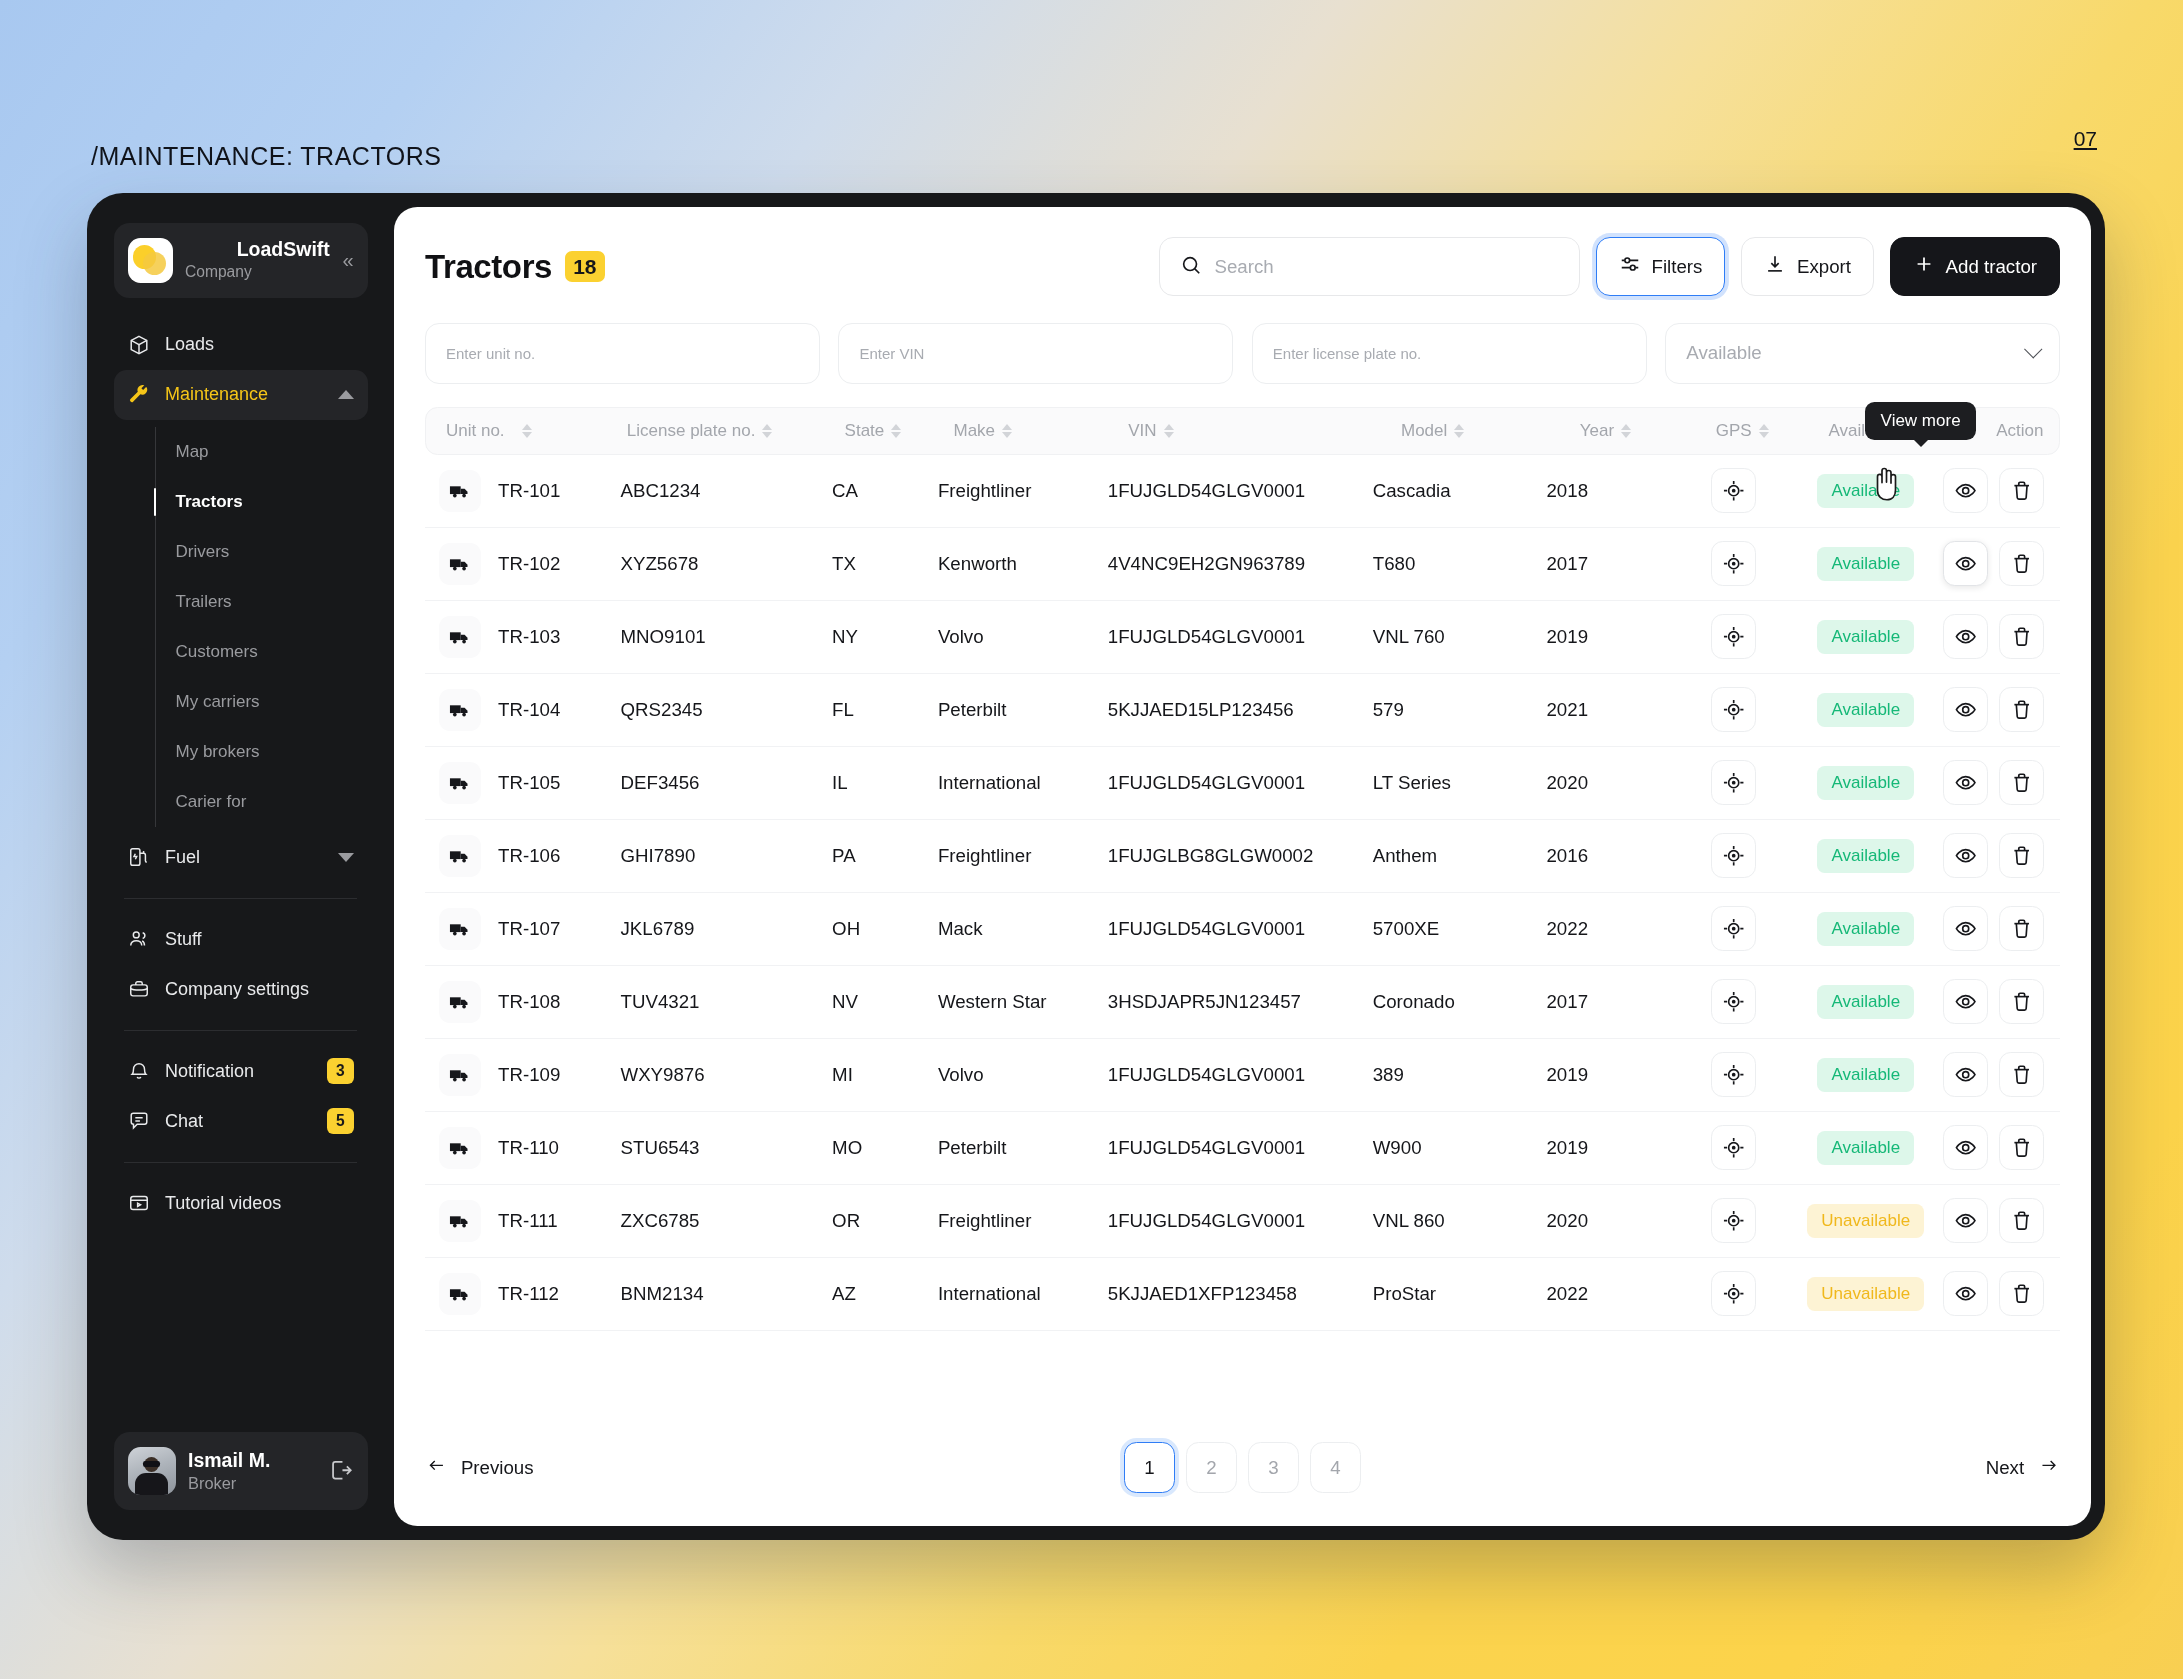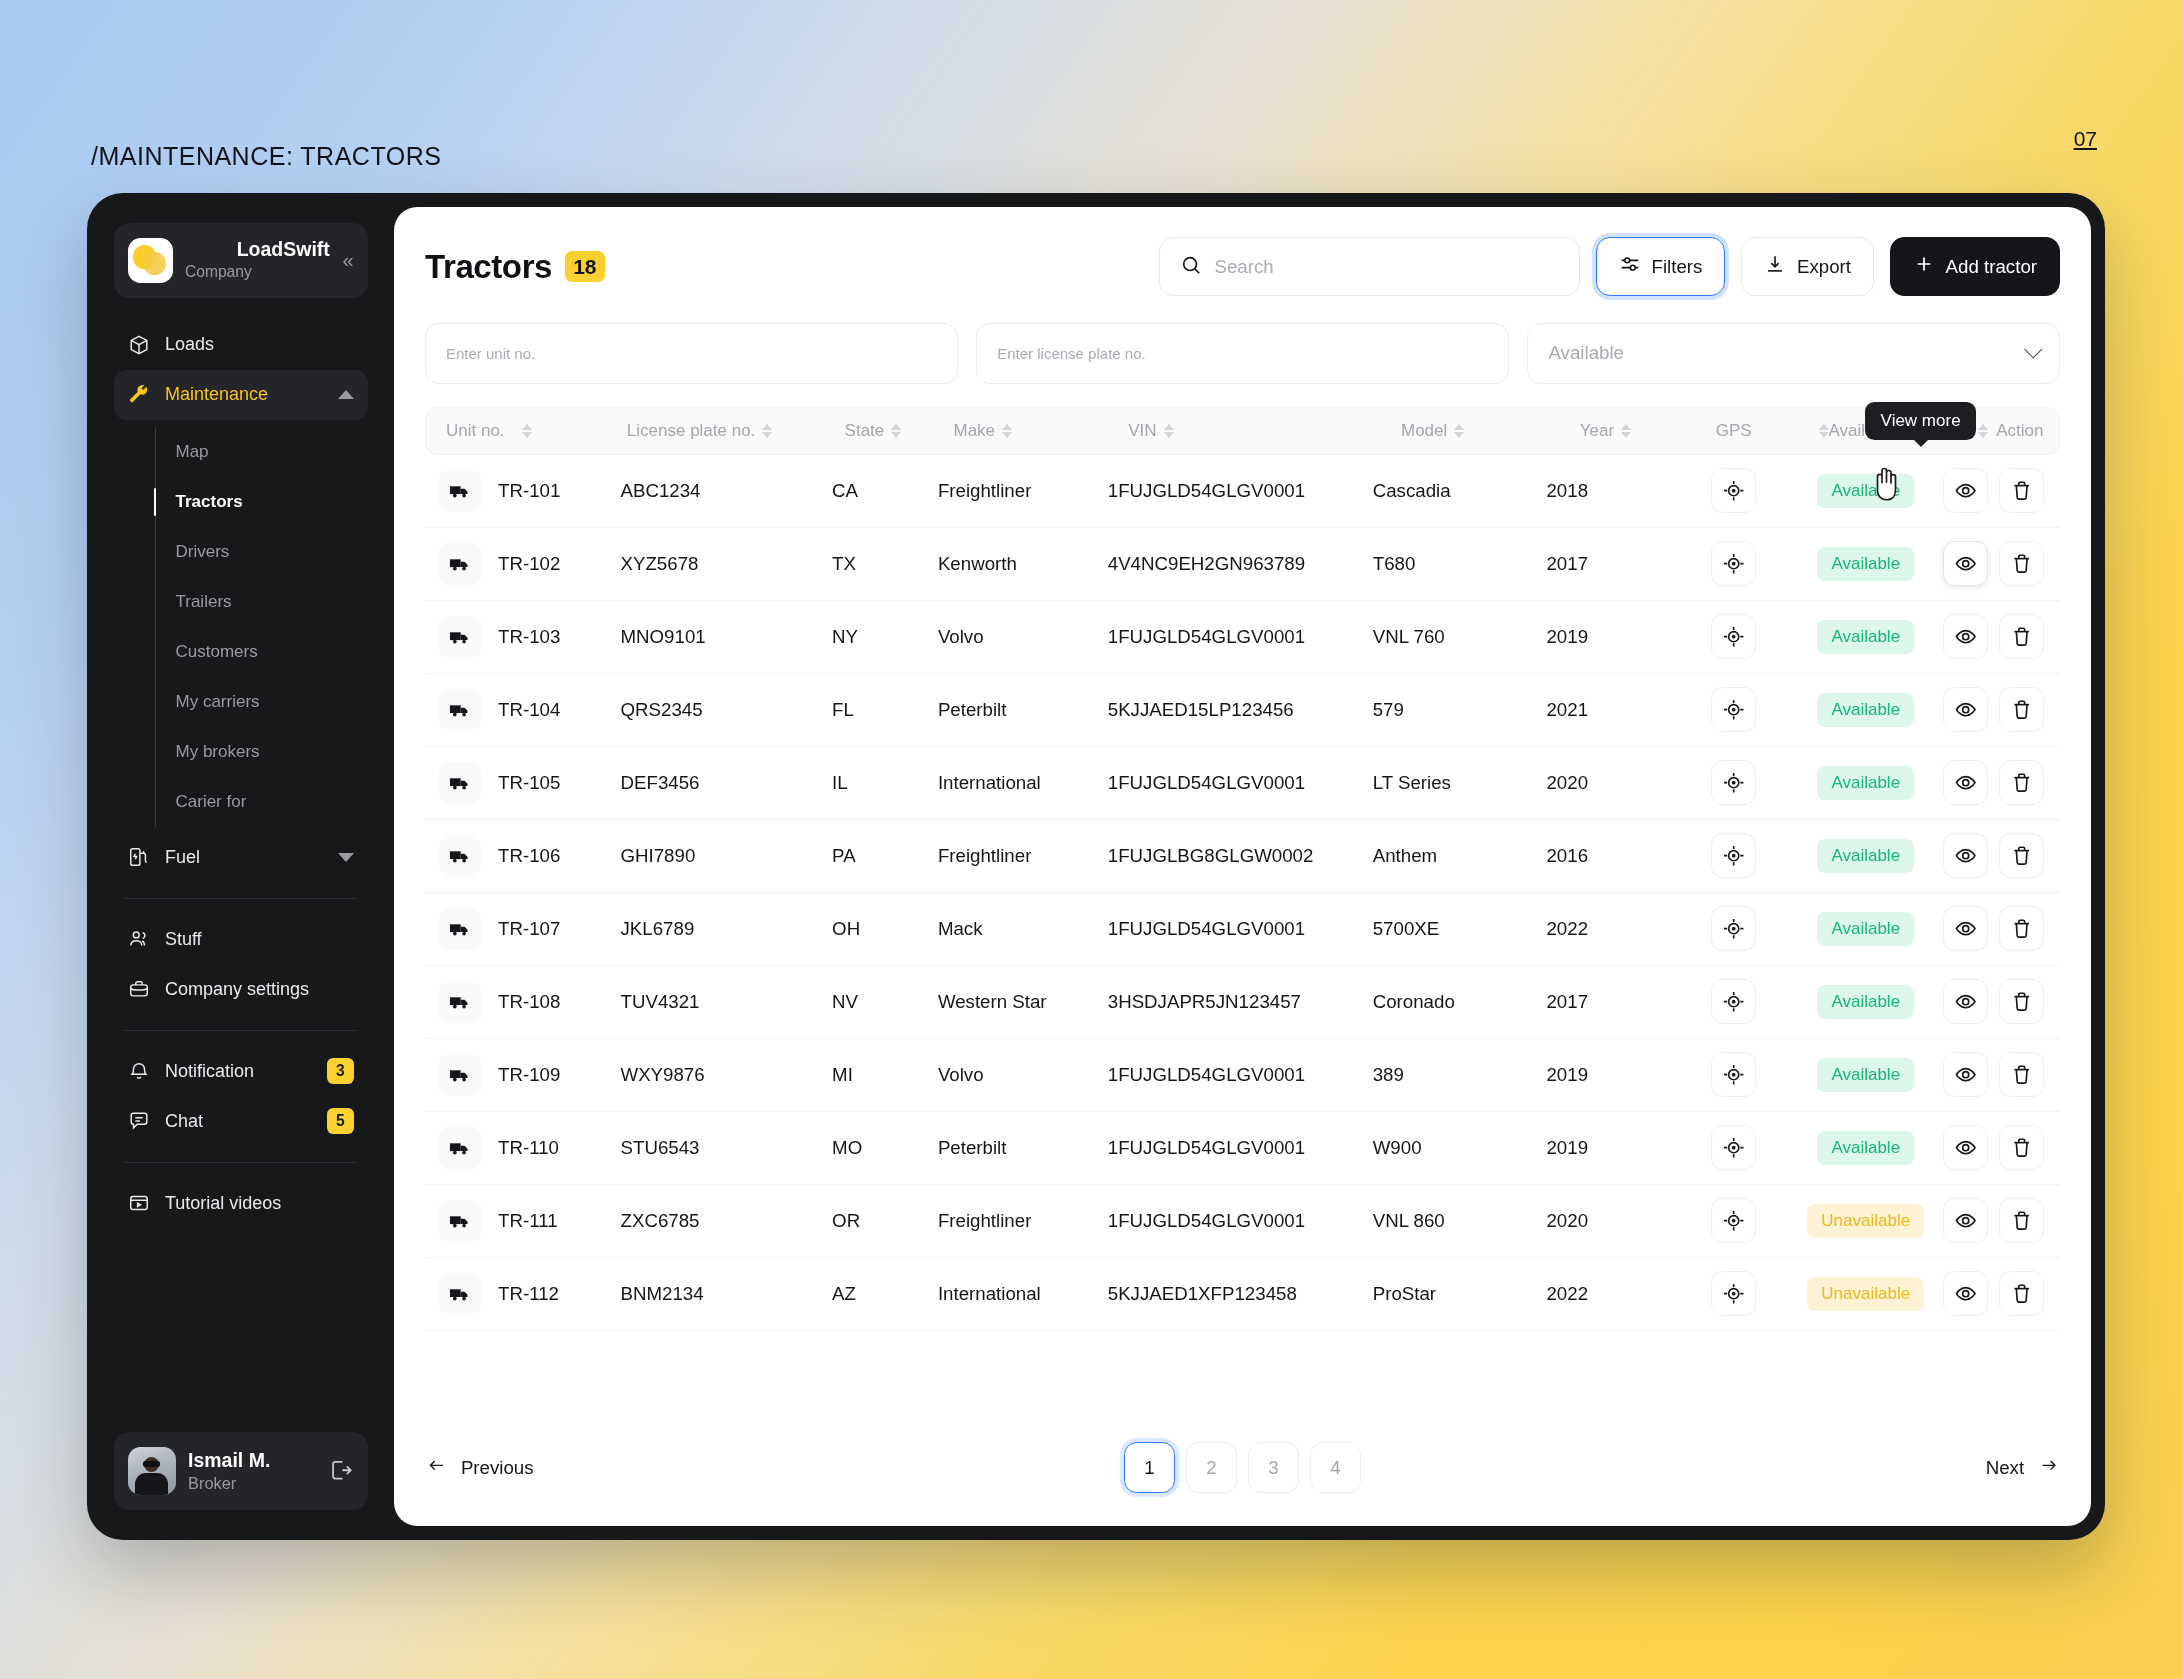--- a/index.html
+++ b/index.html
@@ -215,21 +215,21 @@
   .c-make   { width: 175px; }
   .c-vin    { width: 273px; }
   .c-model  { width: 179px; }
   .c-year   { width: 136px; }
   .c-gps    { width: 113px; display: flex; align-items: center; justify-content: center; }
   .c-avail  { width: 160px; display: flex; align-items: center; justify-content: center; }
   .c-act    { flex: 1; display: flex; align-items: center; justify-content: flex-end;
               gap: 11px; padding-right: 15.6px; }
 
   .th.c-unit { padding-left: 20px; }
-  .th.c-gps, .th.c-avail { justify-content: space-between; }
+  .th.c-gps, .th.c-avail { justify-content: flex-start; }
 
   .truck-chip {
     width: 42px; height: 42px; border-radius: 11px; background: #fafafb;
     display: flex; align-items: center; justify-content: center; flex: 0 0 42px;
   }
   .icon-btn {
     width: 45px; height: 45px; border-radius: 11.7px; border: 1.2px solid #eceef0;
     background: #fff; display: flex; align-items: center; justify-content: center;
     cursor: pointer; position: relative;
   }
@@ -495,20 +495,23 @@
             <path d="M12 5v14M5 12h14"></path>
           </svg>
         </span>
         <span>Add tractor</span>
       </div>
     </div>
 
     <div class="filters-row">
       <div class="field">
         <input placeholder="Enter unit no." style="">
+      </div>
+      <div class="field">
+        <input placeholder="Enter VIN" style="">
       </div>
       <div class="field">
         <input placeholder="Enter license plate no." style="">
       </div>
       <div class="field select-field">
         <span>Available</span>
         <span class="chev"></span>
       </div>
     </div>
 

